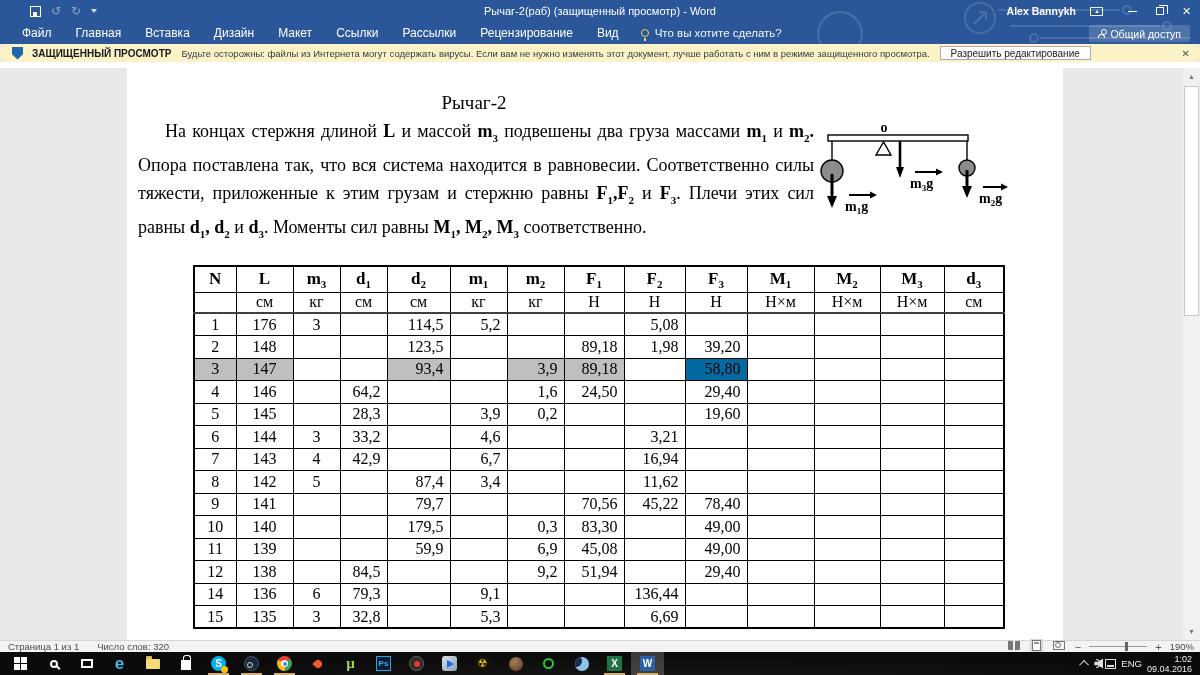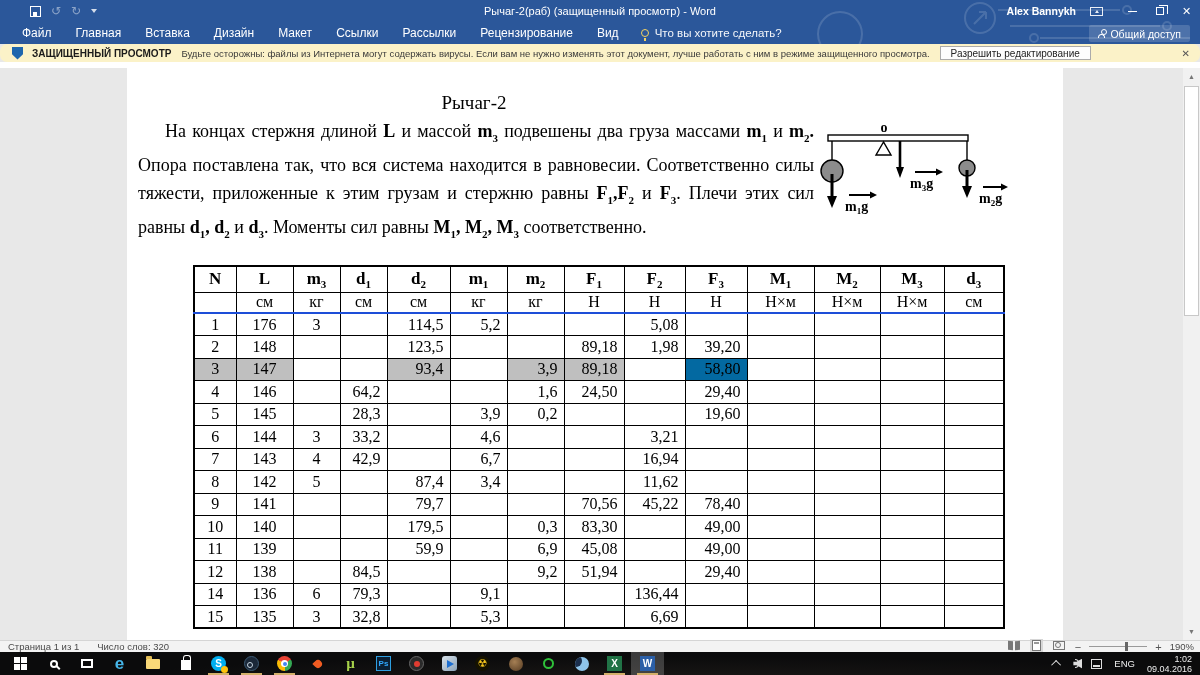--- a/index.html
+++ b/index.html
@@ -54,21 +54,21 @@
   .doc-para sub { font-size:11px; }
 
   .diagram { position:absolute; left:688px; top:40px; }
   .diagram text { font-family:"Liberation Serif","DejaVu Serif",serif; font-weight:bold; }
 
   
   .tblwrap { position:absolute; left:66px; top:197px; }
   table.data { border-collapse:collapse; table-layout:fixed; font-family:"Liberation Serif","DejaVu Serif",serif; color:#000; border:2px solid #000; }
   table.data th, table.data td { border:1px solid #000; overflow:hidden; white-space:nowrap; }
   table.data thead tr.hrow th { height:26px; font-size:17px; font-weight:bold; text-align:center; }
-  table.data thead tr.urow td { height:21px; font-size:16px; text-align:center; border-bottom:2px solid #1d4ed8;font-family:Liberation Serif, serif; }
+  table.data thead tr.urow td { height:21px; font-size:16px; text-align:center; border-bottom:2px solid #404040;font-family:Liberation Serif, serif; }
   table.data tbody td { height:22.5px; font-size:16px; }
   td.ac, th.ac { text-align:center; }
   td.ar { text-align:right; padding-right:6px; }
   table.data sub { font-size:11px; }
 
   
   .vscroll { position:absolute; right:0; top:0; width:17px; height:572px; background:#f1f1f1; }
   .sbtn { position:absolute; left:0; width:17px; height:17px; display:flex; align-items:center; justify-content:center; font-size:7px; color:#767676; }
   .sbtn.up { top:0; } .sbtn.down { bottom:0; }
   .sthumb { position:absolute; left:1px; top:18px; width:15px; height:230px; background:#fff; border:1px solid #c8c8c8; }
@@ -124,21 +124,21 @@
   .reci:after { content:""; position:absolute; left:3.5px; top:3.5px; width:6px; height:6px; background:#e03c31; border-radius:50%; }
   .mpl { width:15px; height:15px; border-radius:3px; background:linear-gradient(135deg,#d9e2ea,#8aa2b8); display:flex; align-items:center; justify-content:center; }
   .mpl:after { content:""; border-left:7px solid #1d6fd1; border-top:4px solid transparent; border-bottom:4px solid transparent; margin-left:2px; }
   .radi { width:15px; height:15px; border-radius:50%; background:#151200; color:#f2c31c; font-size:11px; line-height:15px; text-align:center; display:block; }
   .browni { width:14px; height:14px; border-radius:50%; background:radial-gradient(circle at 40% 35%,#a57f54,#543a22); display:block; }
   .ringi { width:11px; height:11px; border:2.5px solid #2fc13a; border-radius:50%; display:block; }
   .mooni { width:14px; height:14px; border-radius:50%; background:#8ec4ea; position:relative; overflow:hidden; display:block; }
   .mooni:after { content:""; position:absolute; left:-5px; top:-2px; width:12px; height:12px; border-radius:50%; background:#1b2f4d; }
   .off { width:15px; height:15px; color:#fff; font:bold 10px/15px "Liberation Sans",sans-serif; text-align:center; display:block; }
   .xl { background:#217346; } .wd { background:#2b5fa7; }
-  .tray { position:absolute; right:8px; top:0; height:23px; display:flex; align-items:center; gap:12px; color:#eee; }
+  .tray { position:absolute; right:8px; top:0; height:23px; display:flex; align-items:center; gap:5px; color:#eee; }
   .chev { width:7px; height:7px; border-left:1.5px solid #ddd; border-top:1.5px solid #ddd; transform:rotate(45deg) translateY(2px); }
   .spk { width:9px; height:10px; background:#ddd; clip-path:polygon(0 32%,35% 32%,100% 0,100% 100%,35% 68%,0 68%); position:relative; }
   .spk2 { width:4px; height:9px; border:1.5px solid #ddd; border-left:none; border-radius:0 7px 7px 0; margin-left:-7px; }
   .act { width:11px; height:10px; border:1.5px solid #ddd; position:relative; }
   .act:after { content:""; position:absolute; left:1px; right:1px; bottom:1px; height:2px; background:#ddd; }
   .lang { font-size:9.5px; }
   .clock { text-align:right; font-size:9px; line-height:10px; }
 </style>
 </head>
 <body>

